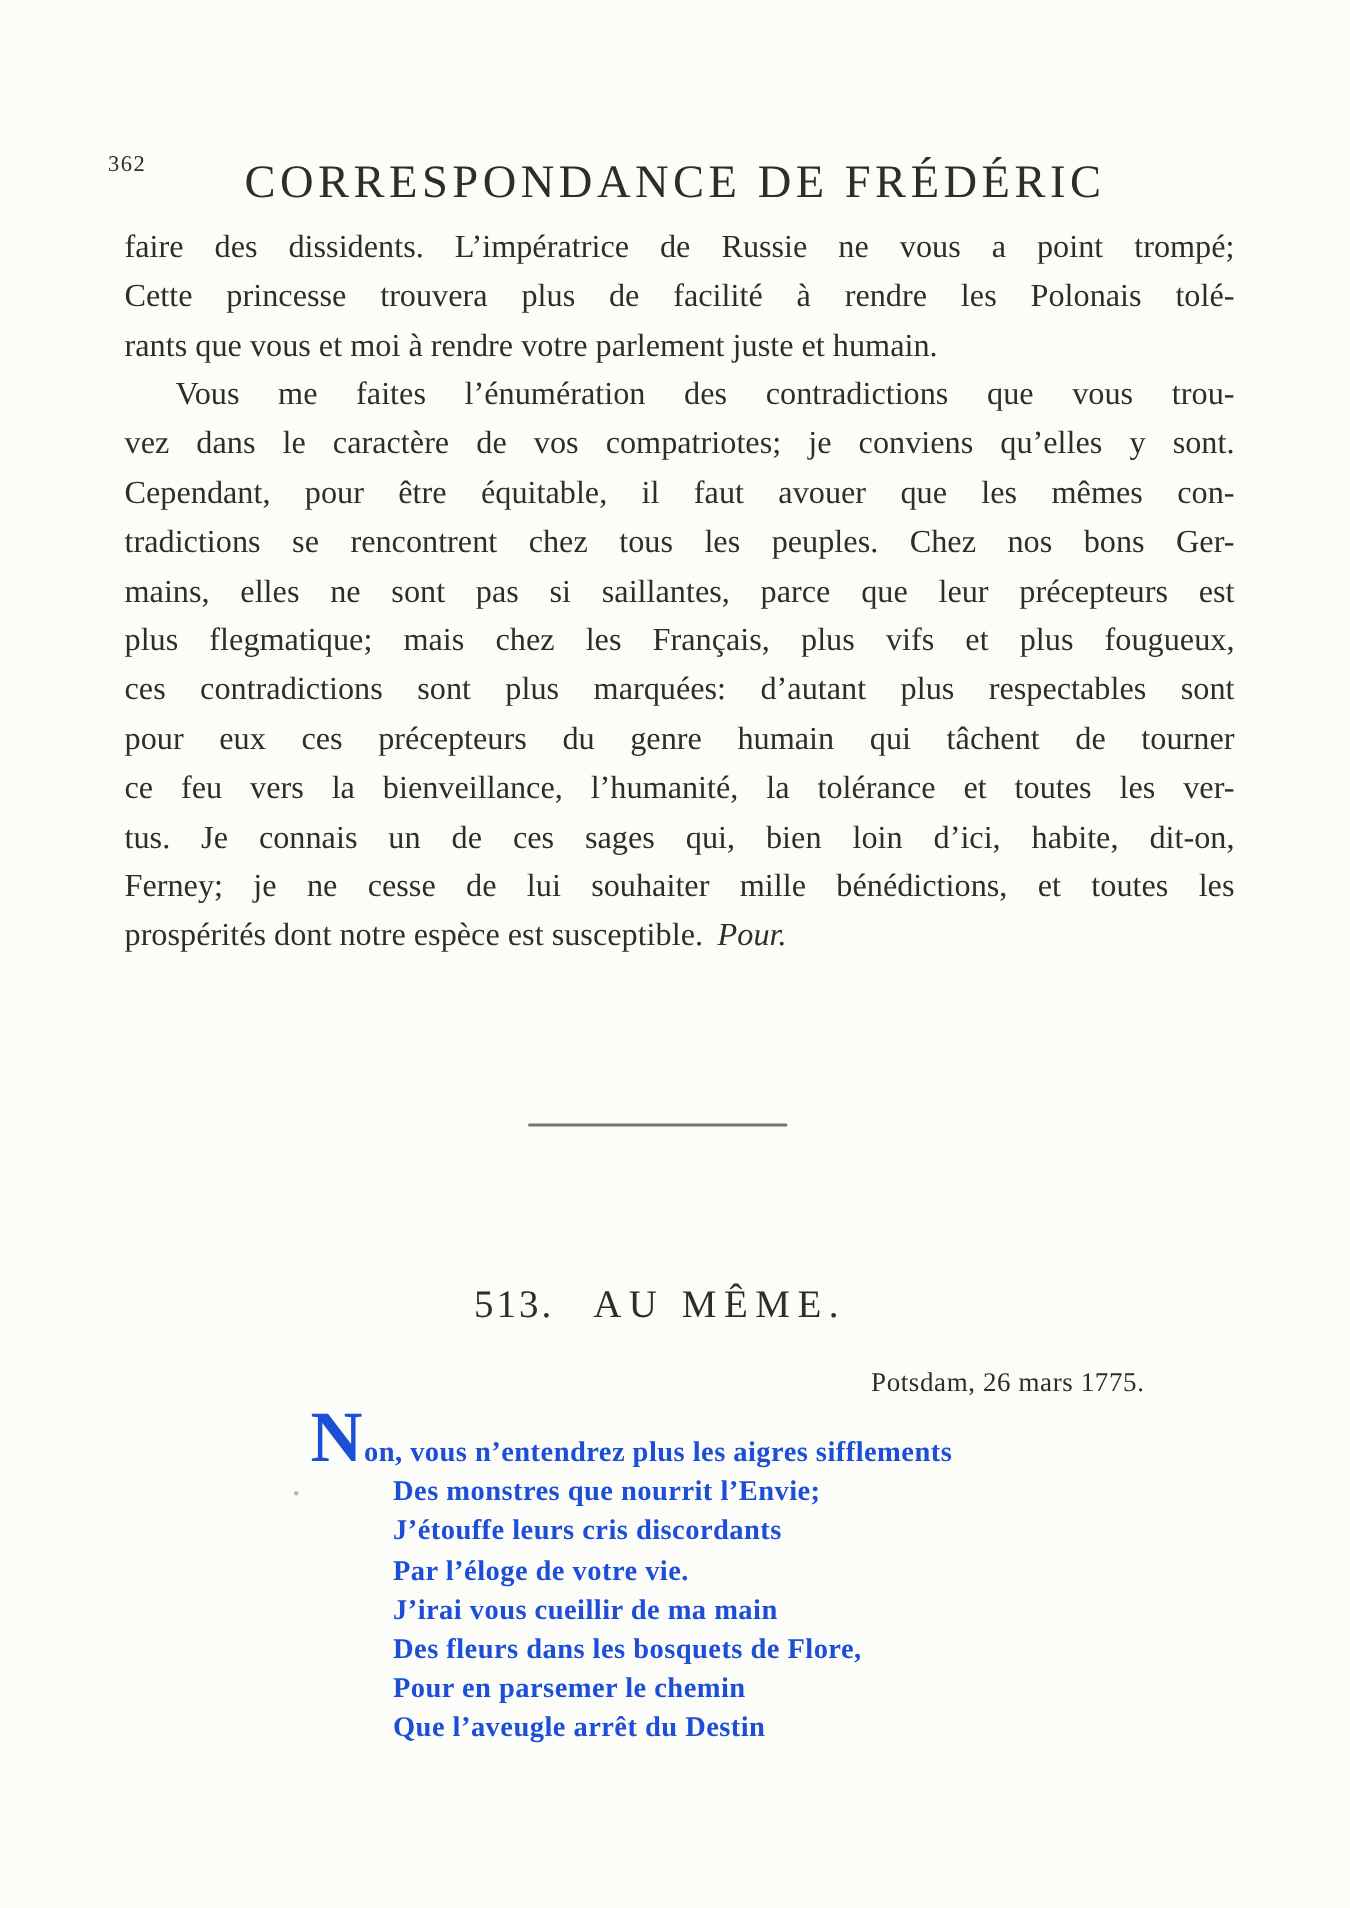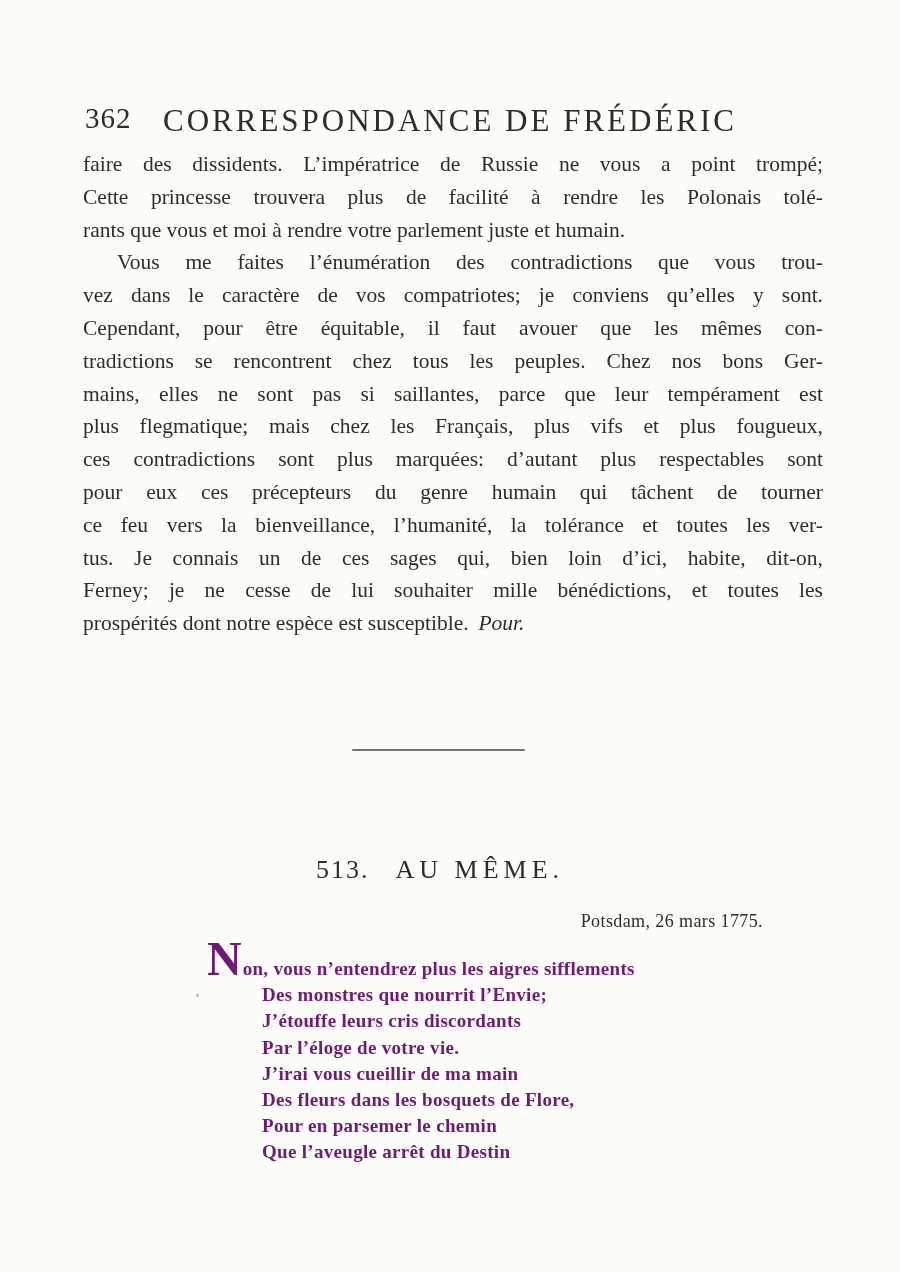--- a/index.html
+++ b/index.html
@@ -8,22 +8,22 @@
     background: #fcfcf9;
     position: relative;
     font-family: "Liberation Serif", "DejaVu Serif", serif;
     color: #2e2d2a;
     overflow: hidden;
   }
   .abs { position: absolute; }
 
   
   #page-number {
-    left: 85px; top: 102px;
-    font-size: 29px;
+    left: 72px; top: 102px;
+    font-size: 15px;
     letter-spacing: 1px;
   }
   #running-title {
     left: 0; top: 103px; width: 100%;
     text-align: center;
     font-size: 31px;
     letter-spacing: 3px;
   }
 
   
@@ -66,21 +66,21 @@
     letter-spacing: 0.4px;
   }
 
   
   #poem {
     left: 207px; top: 956px;
     font-size: 19px;
     font-weight: 700;
     line-height: 26.2px;
     letter-spacing: 0.3px;
-    color: #701a75;
+    color: #1d4ed8;
   }
   .pline { height: 26.2px; white-space: nowrap; }
   .pline.indented { padding-left: 55px; }
   .initial {
     font-size: 48px;
     line-height: 0;
     font-weight: 700;
     letter-spacing: 0;
     margin-right: 1px;
   }
@@ -96,21 +96,21 @@
 <div class="abs" id="running-title">CORRESPONDANCE DE FRÉDÉRIC</div>
 
 <div class="abs" id="letter-body">
   <div class="bline">faire des dissidents. L’impératrice de Russie ne vous a point trompé;</div>
   <div class="bline">Cette princesse trouvera plus de facilité à rendre les Polonais tolé-</div>
   <div class="bline para-end">rants que vous et moi à rendre votre parlement juste et humain.</div>
   <div class="bline indent">Vous me faites l’énumération des contradictions que vous trou-</div>
   <div class="bline">vez dans le caractère de vos compatriotes; je conviens qu’elles y sont.</div>
   <div class="bline">Cependant, pour être équitable, il faut avouer que les mêmes con-</div>
   <div class="bline">tradictions se rencontrent chez tous les peuples. Chez nos bons Ger-</div>
-  <div class="bline">mains, elles ne sont pas si saillantes, parce que leur tempérament est</div>
+  <div class="bline">mains, elles ne sont pas si saillantes, parce que leur précepteurs est</div>
   <div class="bline">plus flegmatique; mais chez les Français, plus vifs et plus fougueux,</div>
   <div class="bline">ces contradictions sont plus marquées: d’autant plus respectables sont</div>
   <div class="bline">pour eux ces précepteurs du genre humain qui tâchent de tourner</div>
   <div class="bline">ce feu vers la bienveillance, l’humanité, la tolérance et toutes les ver-</div>
   <div class="bline">tus. Je connais un de ces sages qui, bien loin d’ici, habite, dit-on,</div>
   <div class="bline">Ferney; je ne cesse de lui souhaiter mille bénédictions, et toutes les</div>
   <div class="bline para-end">
     <span>prospérités dont notre espèce est susceptible.</span><span class="vale">Pour.</span>
   </div>
 </div>

